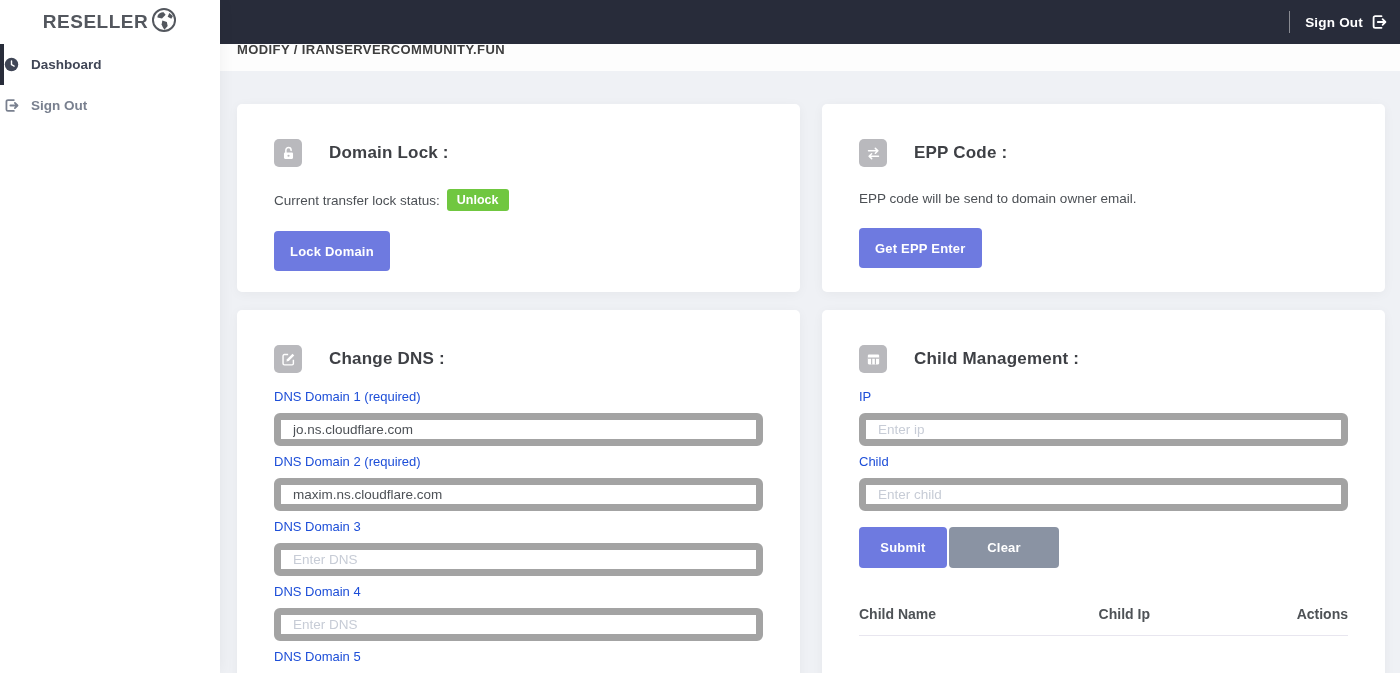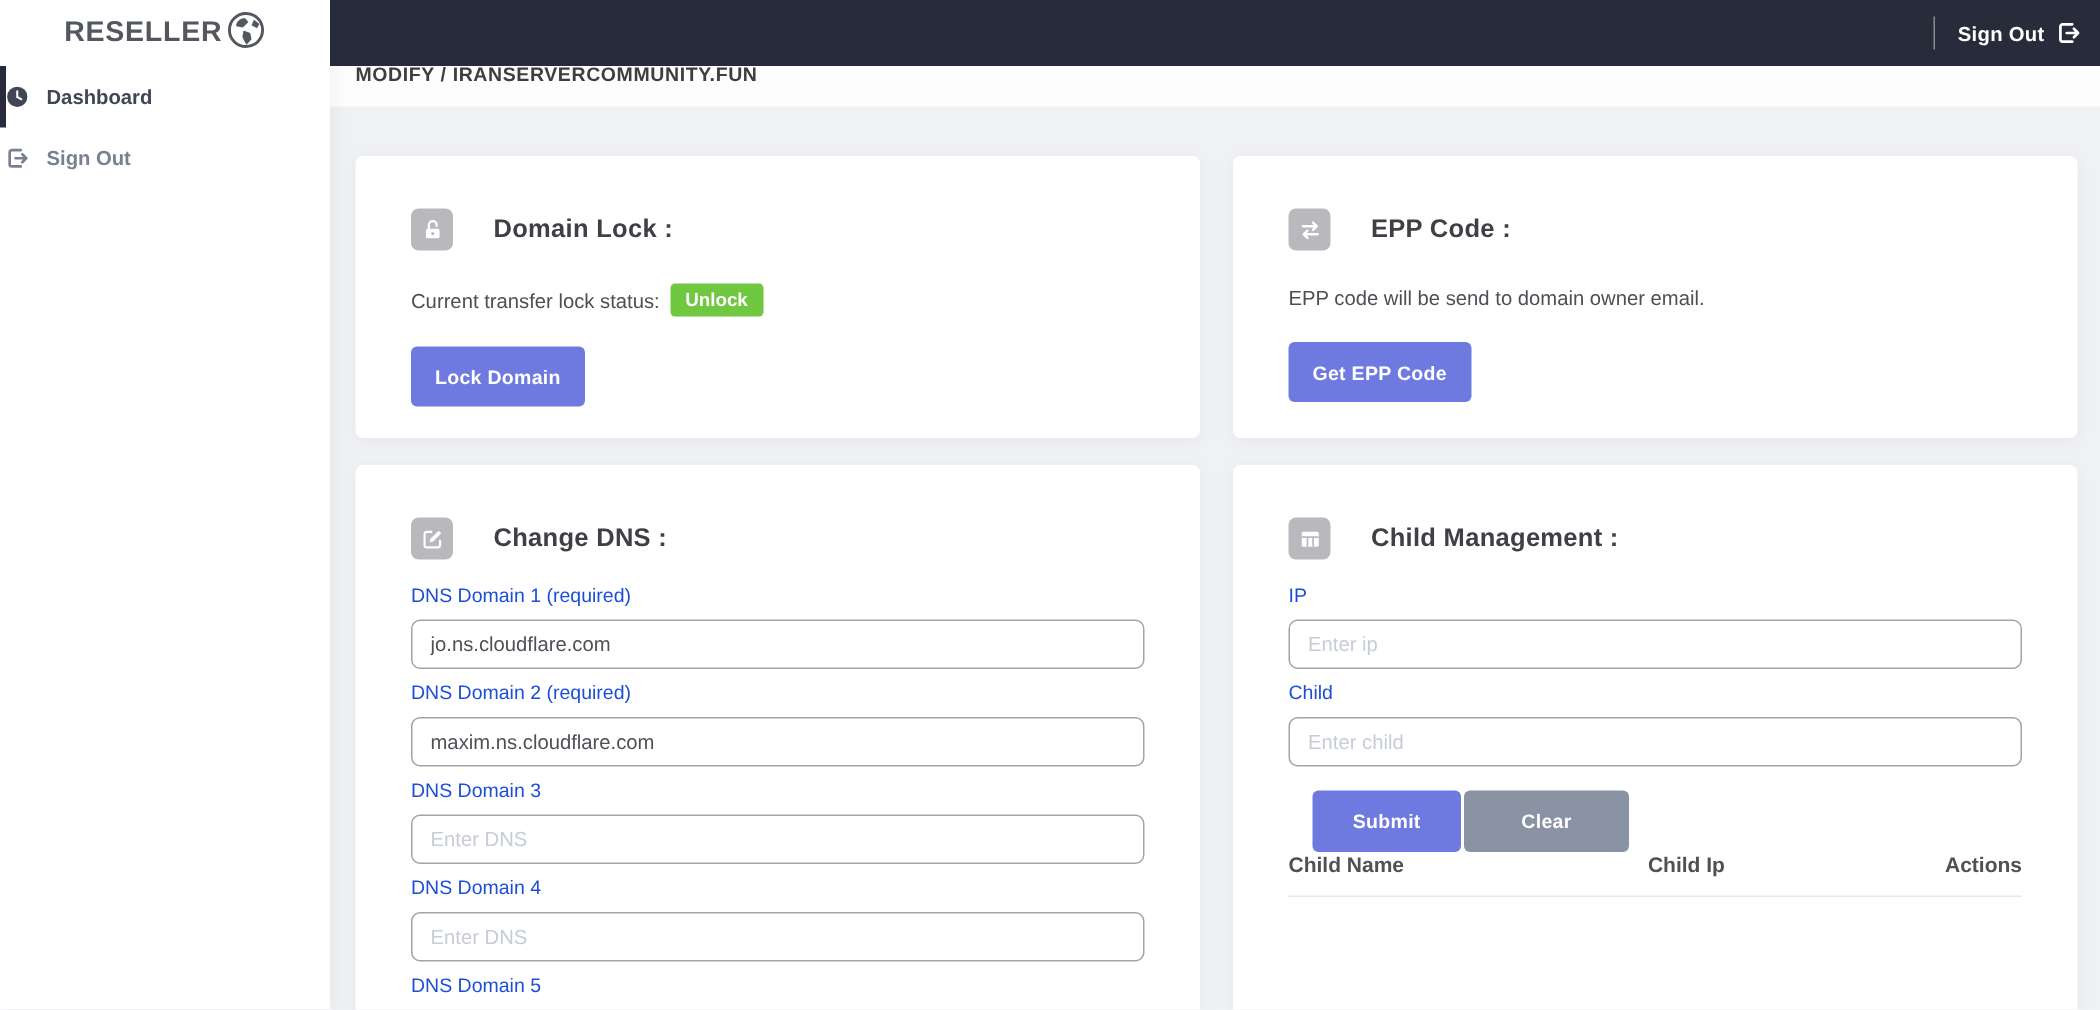--- a/index.html
+++ b/index.html
@@ -72,33 +72,33 @@
     background:#70c740; color:#fff; font-size:12.5px; font-weight:700;
     padding:4px 10px; border-radius:3px; margin-left:7px;
   }
   .card-note { font-size:13.5px; color:#4c5055; margin:24px 0 22px; }
 
   .btn {
     border:none; cursor:pointer; font-family:inherit; color:#fff;
     font-size:13px; font-weight:600; border-radius:4px; letter-spacing:.2px;
   }
   .btn-primary { background:#6e7ae0; height:40px; padding:0 16px; }
-  .btn-submit  { background:#6e7ae0; width:99px; height:41px;margin-left:16px; }
+  .btn-submit  { background:#6e7ae0; width:88px; height:41px; }
   .btn-clear   { background:#8a93a3; width:110px; height:41px; }
   .btn-row { display:flex; gap:2px; margin-top:16px; }
 
   .form-group { margin-bottom:8px; }
   .form-group label { display:block; font-size:13px; color:#1d4ed8; margin-bottom:8px; line-height:16px; }
   .form-group input {
-    width:100%; height:33px; border:1px solid #a3a3a3; border-radius:6px;
+    width:100%; height:33px; border:7px solid #a3a3a3; border-radius:6px;
     padding:0 12px; font-family:inherit; font-size:13.5px; color:#4d5156; outline:none; background:#fff;
   }
   .form-group input::placeholder { color:#c7ccd6; }
 
-  .child-table { }
+  .child-table { margin-top:38px; }
   .child-table .thead { display:flex; padding-bottom:13px; border-bottom:1px solid #e8e6ef; }
   .child-table .th { font-size:14px; font-weight:700; color:#4e5256; }
   .th.c1 { width:49%; } .th.c2 { width:33%; } .th.c3 { width:18%; text-align:right; }
 </style>
 </head>
 <body>
 
 <header class="topbar">
   <span class="topbar-divider"></span>
   <a class="signout-link">
@@ -174,21 +174,21 @@
     <div class="card-title">
       <span class="icon-box">
         <svg width="17" height="17" viewBox="0 0 24 24" fill="none" stroke="#fff" stroke-width="2.2" stroke-linecap="round" stroke-linejoin="round">
           <path d="M5 8.2 h13 M14.6 4.8 L18.2 8.2 l-3.6 3.4"></path>
           <path d="M19 15.8 H6 M9.4 12.4 L5.8 15.8 l3.6 3.4"></path>
         </svg>
       </span>
       <h2>EPP Code :</h2>
     </div>
     <p class="card-note">EPP code will be send to domain owner email.</p>
-    <button class="btn btn-primary">Get EPP Code</button>
+    <button class="btn btn-primary">Get EPP Enter</button>
   </section>
 
   <section class="card">
     <div class="card-title">
       <span class="icon-box">
         <svg width="17" height="17" viewBox="0 0 24 24">
           <path d="M11.5 5 H6.2 A1.9 1.9 0 0 0 4.3 6.9 v10.8 a1.9 1.9 0 0 0 1.9 1.9 h10.8 a1.9 1.9 0 0 0 1.9 -1.9 V12.5" fill="none" stroke="#fff" stroke-width="2"></path>
           <path d="M17.6 3.9 l2.5 2.5 L12.4 14.1 l-3.3 0.8 0.8 -3.3 z" fill="#fff"></path>
         </svg>
       </span>

